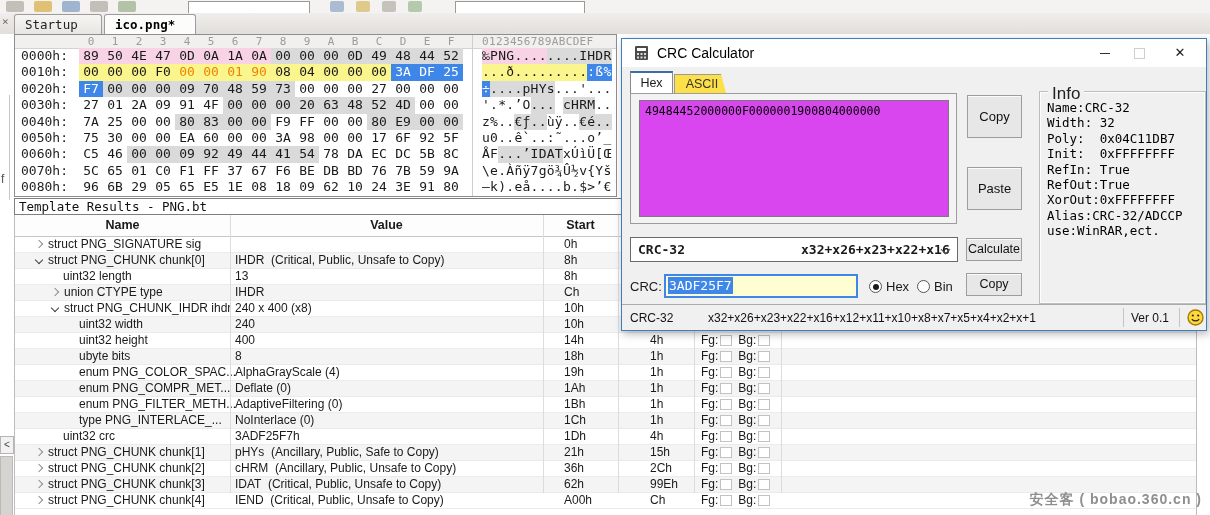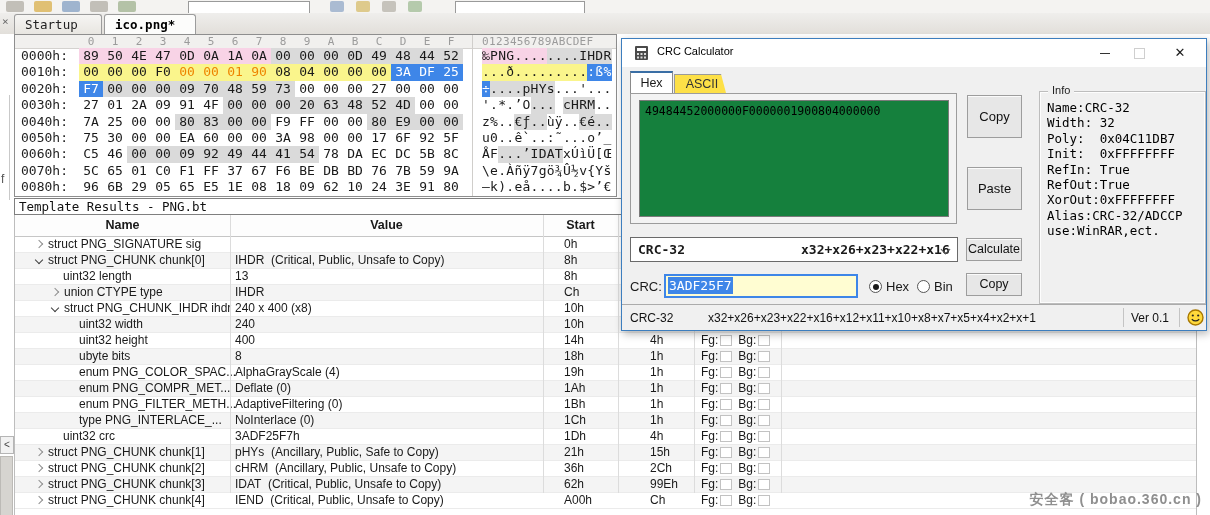--- a/index.html
+++ b/index.html
@@ -67,44 +67,44 @@
   .c-start{position:absolute;left:528px;width:75px;padding-left:21px;box-sizing:border-box;}
   .c-size{position:absolute;left:603px;width:76px;padding-left:6px;box-sizing:border-box;margin-left:26px;}
   .c-color{position:absolute;left:679px;width:87px;padding-left:7px;box-sizing:border-box;}
   .c-color .sw{display:inline-block;width:10px;height:9px;background:#fff;border:1px solid #c2c2c2;margin:0 6px 0 2px;vertical-align:middle;}
   
   .watermark{position:absolute;right:8px;top:491px;color:#8f8f8f;font-size:14px;font-weight:bold;letter-spacing:1px;}
   
   .dlg{position:absolute;left:621px;top:38px;width:586px;height:293px;background:#f0f0f0;border:1px solid #3d7ebe;
        box-sizing:border-box;box-shadow:2px 3px 8px rgba(0,0,0,.28);font-size:13px;}
   .dlg-title{position:absolute;left:0;top:0;right:0;height:28px;background:#ffffff;}
-  .dlg-title .txt{position:absolute;left:35px;top:6px;font-size:11px;color:#000;}
+  .dlg-title .txt{position:absolute;left:35px;top:6px;font-size:14px;color:#000;}
   .calc-icon{position:absolute;left:12px;top:6px;}
   .win-btn{position:absolute;top:0;width:34px;height:28px;text-align:center;line-height:28px;}
   .wb-min{left:466px;}
   .wb-min i{display:inline-block;width:10px;height:1px;background:#333;vertical-align:middle;}
   .wb-max{left:500px;}
   .wb-max i{display:inline-block;width:9px;height:9px;border:1px solid #cfcfcf;vertical-align:middle;}
   .wb-close{left:541px;font-size:13px;color:#1a1a1a;}
   .dtab{position:absolute;box-sizing:border-box;font-size:12.5px;text-align:center;}
   .dtab-hex{left:8px;top:32px;width:43px;height:23px;background:#fff;border:1px solid #8a8a8a;border-bottom:none;
             border-top:2px solid #3a6ea5;line-height:20px;}
   .dtab-ascii{left:52px;top:35px;width:56px;height:34px;background:#fde047;line-height:19px;color:#333;
               clip-path:polygon(0 0,calc(100% - 9px) 0,100% 100%,0 100%);border:1px solid #9a9a9a;border-bottom:none;}
   .dframe{position:absolute;left:8px;top:54px;width:327px;height:131px;background:#f3f3f3;border:1px solid #9c9c9c;box-sizing:border-box;}
-  .dtext{position:absolute;left:17px;top:61px;width:310px;height:117px;background:#15803d;border:1px solid #7a7a7a;box-sizing:border-box;
+  .dtext{position:absolute;left:17px;top:61px;width:310px;height:117px;background:#d946ef;border:1px solid #7a7a7a;box-sizing:border-box;
          font-family:"DejaVu Sans Mono",monospace;font-size:11.5px;padding:3px 5px;color:#000;overflow:hidden;}
   .btn{position:absolute;background:#e7e7e7;border:1px solid #9d9d9d;box-sizing:border-box;text-align:center;color:#111;
        box-shadow:inset 0 1px 0 #fbfbfb;font-size:13px;}
   .btn-copy{left:345px;top:56px;width:55px;height:43px;line-height:41px;}
   .btn-paste{left:345px;top:128px;width:55px;height:43px;line-height:41px;}
   .btn-calc{left:344px;top:199px;width:56px;height:23px;line-height:21px;font-size:12.5px;}
   .btn-copy2{left:344px;top:234px;width:56px;height:23px;line-height:21px;font-size:12.5px;}
   .info-box{position:absolute;left:417px;top:52px;width:165px;height:211px;border:1px solid #bdbdbd;box-shadow:inset 0 0 0 1px #fdfdfd;}
-  .info-label{position:absolute;left:8px;top:-8px;background:#f0f0f0;padding:0 4px;font-size:11px;color:#222;}
+  .info-label{position:absolute;left:8px;top:-8px;background:#f0f0f0;padding:0 4px;font-size:17px;color:#222;}
   .info-lines{position:absolute;left:7px;top:8px;font-family:"DejaVu Sans Mono",monospace;font-size:12.5px;line-height:15.4px;white-space:pre;color:#000;}
   .combo{position:absolute;left:8px;top:198px;width:328px;height:25px;background:#fff;border:1px solid #6a6a6a;box-sizing:border-box;
          font-family:"DejaVu Sans Mono",monospace;font-weight:bold;font-size:13px;line-height:23px;}
   .combo .cname{position:absolute;left:7px;}
   .combo .cformula{position:absolute;left:170px;width:148px;overflow:hidden;white-space:nowrap;}
   .combo .cchev{position:absolute;right:8px;top:8px;width:6px;height:6px;border-right:1.6px solid #555;border-bottom:1.6px solid #555;transform:rotate(45deg);}
   .crc-label{position:absolute;left:8px;top:240px;font-size:13px;}
   .crc-field{position:absolute;left:42px;top:235px;width:194px;height:24px;background:#fffdd2;border:2px solid #3e86e8;box-sizing:border-box;
              font-family:"DejaVu Sans Mono",monospace;font-size:13px;line-height:20px;padding-left:2px;}
   .crc-field .sel{background:#3e86e8;color:#fff;padding:1px 1px;}

